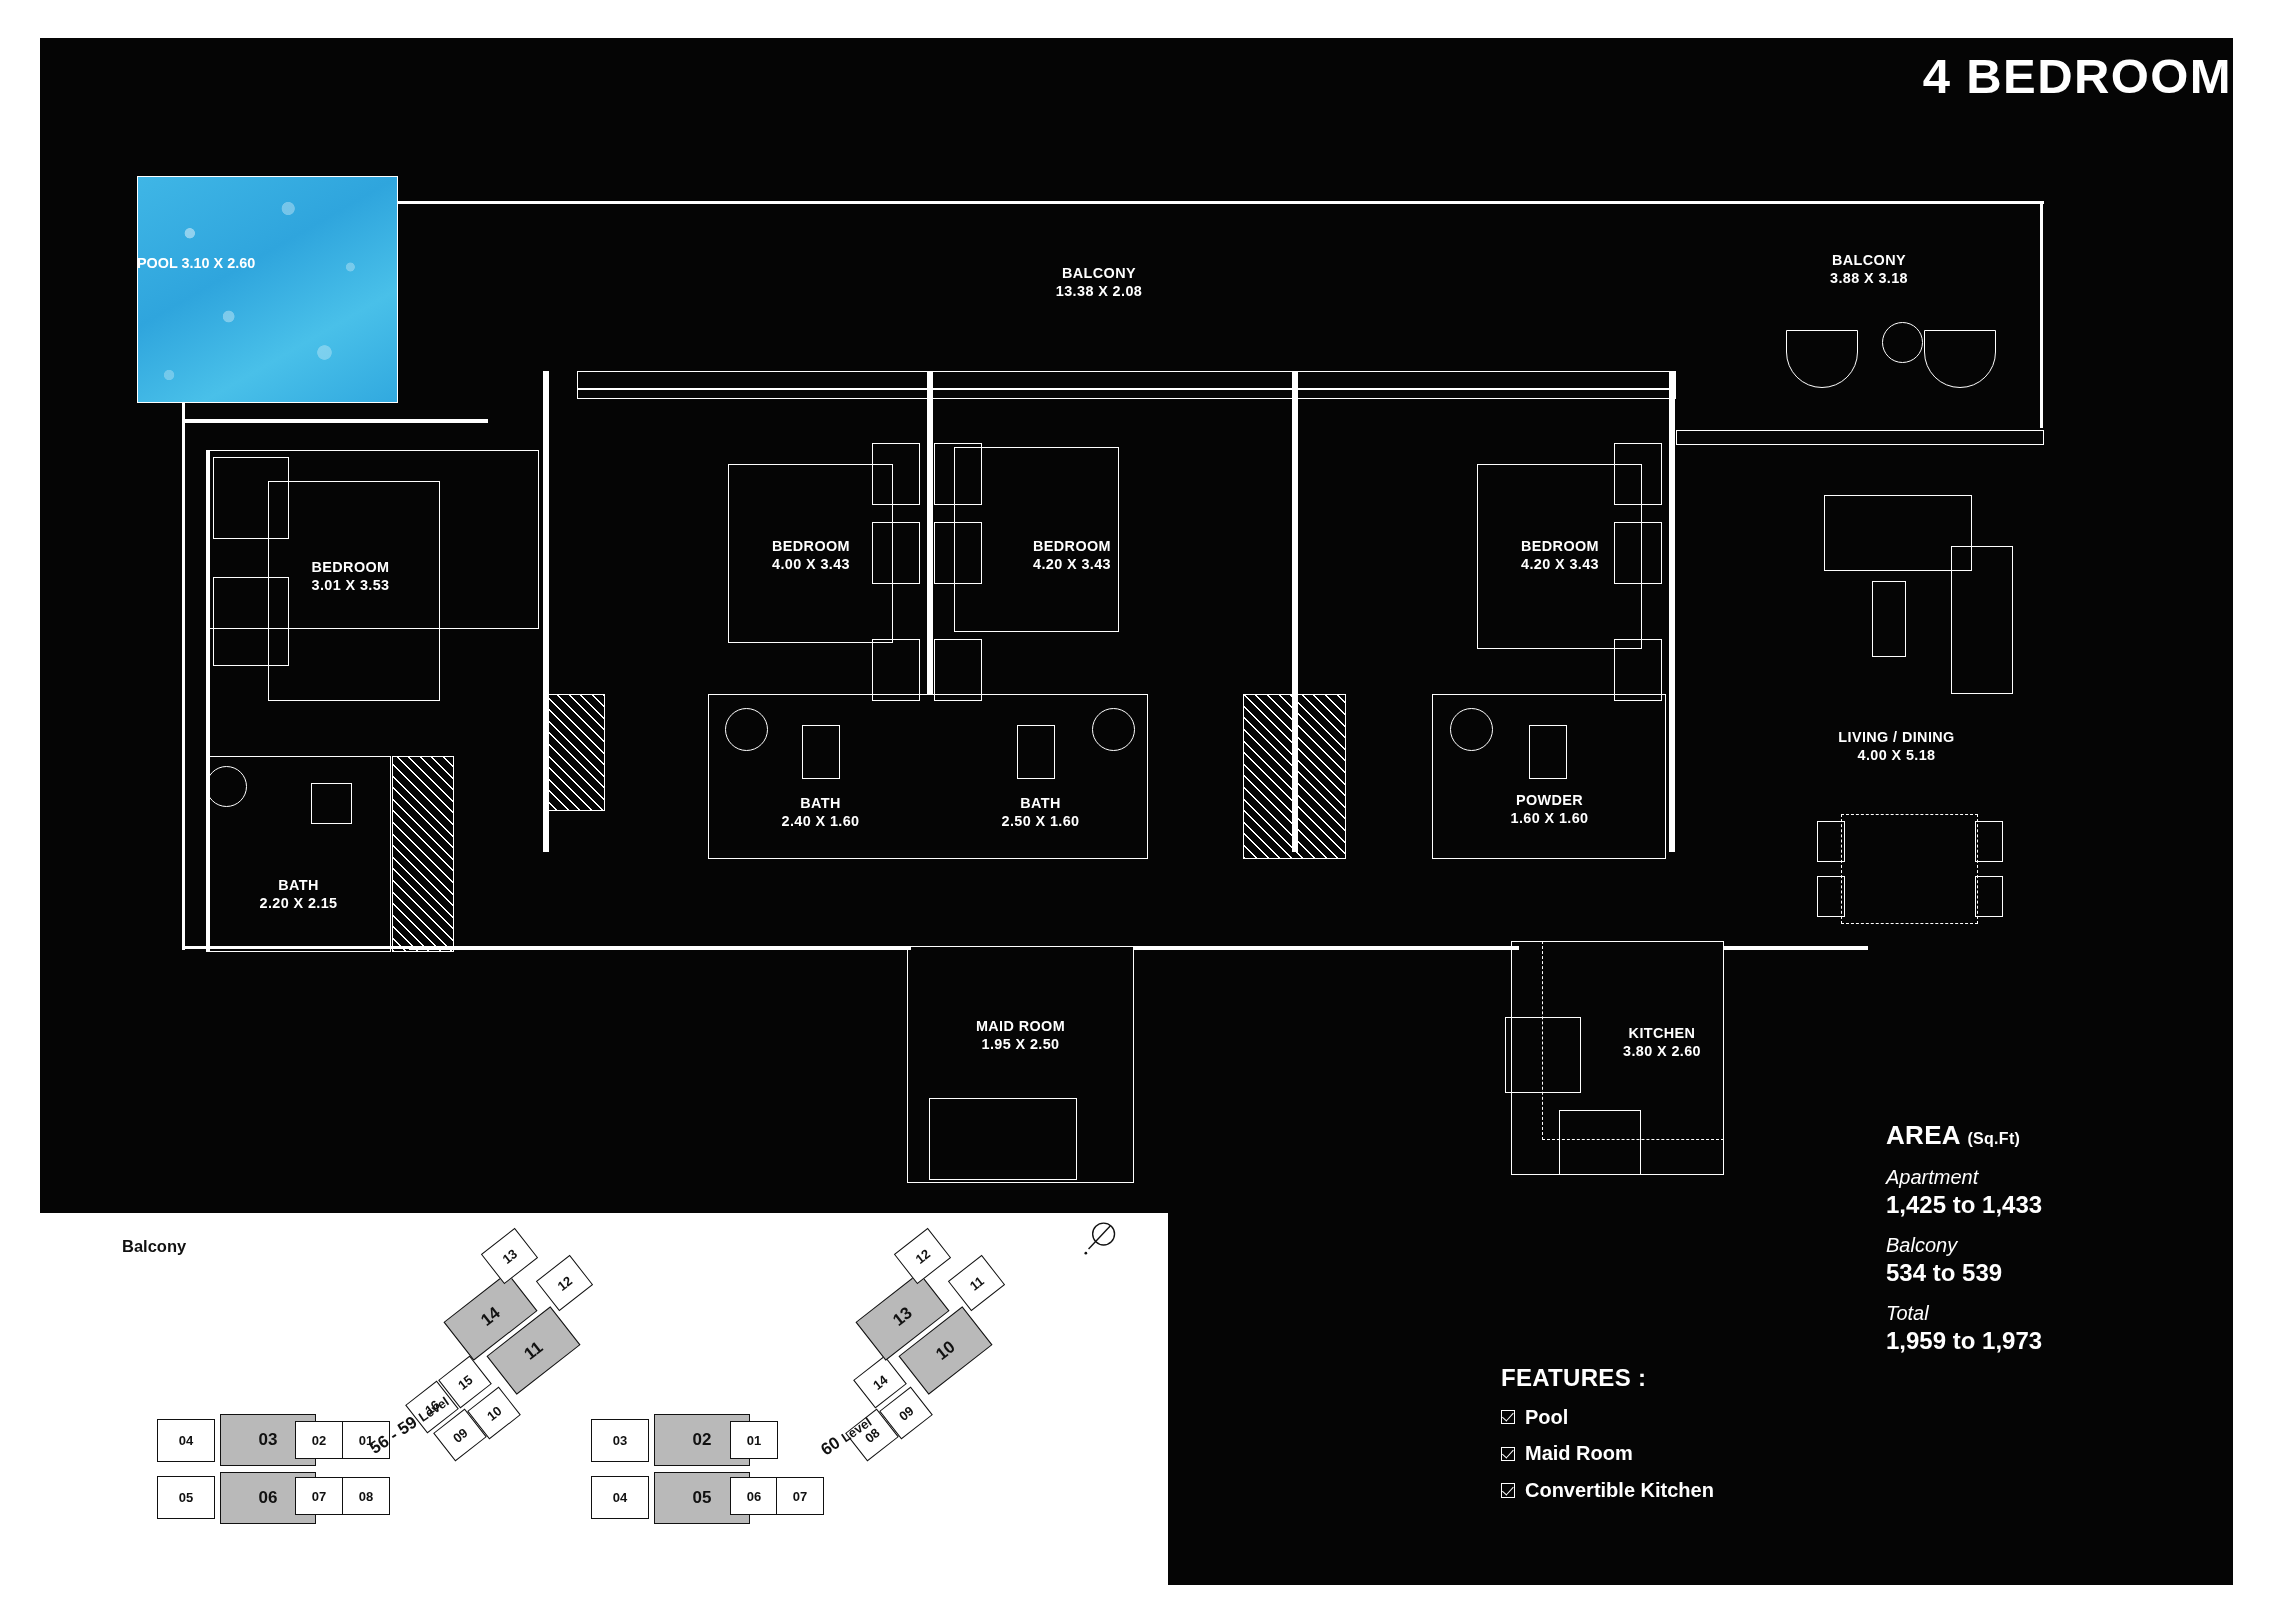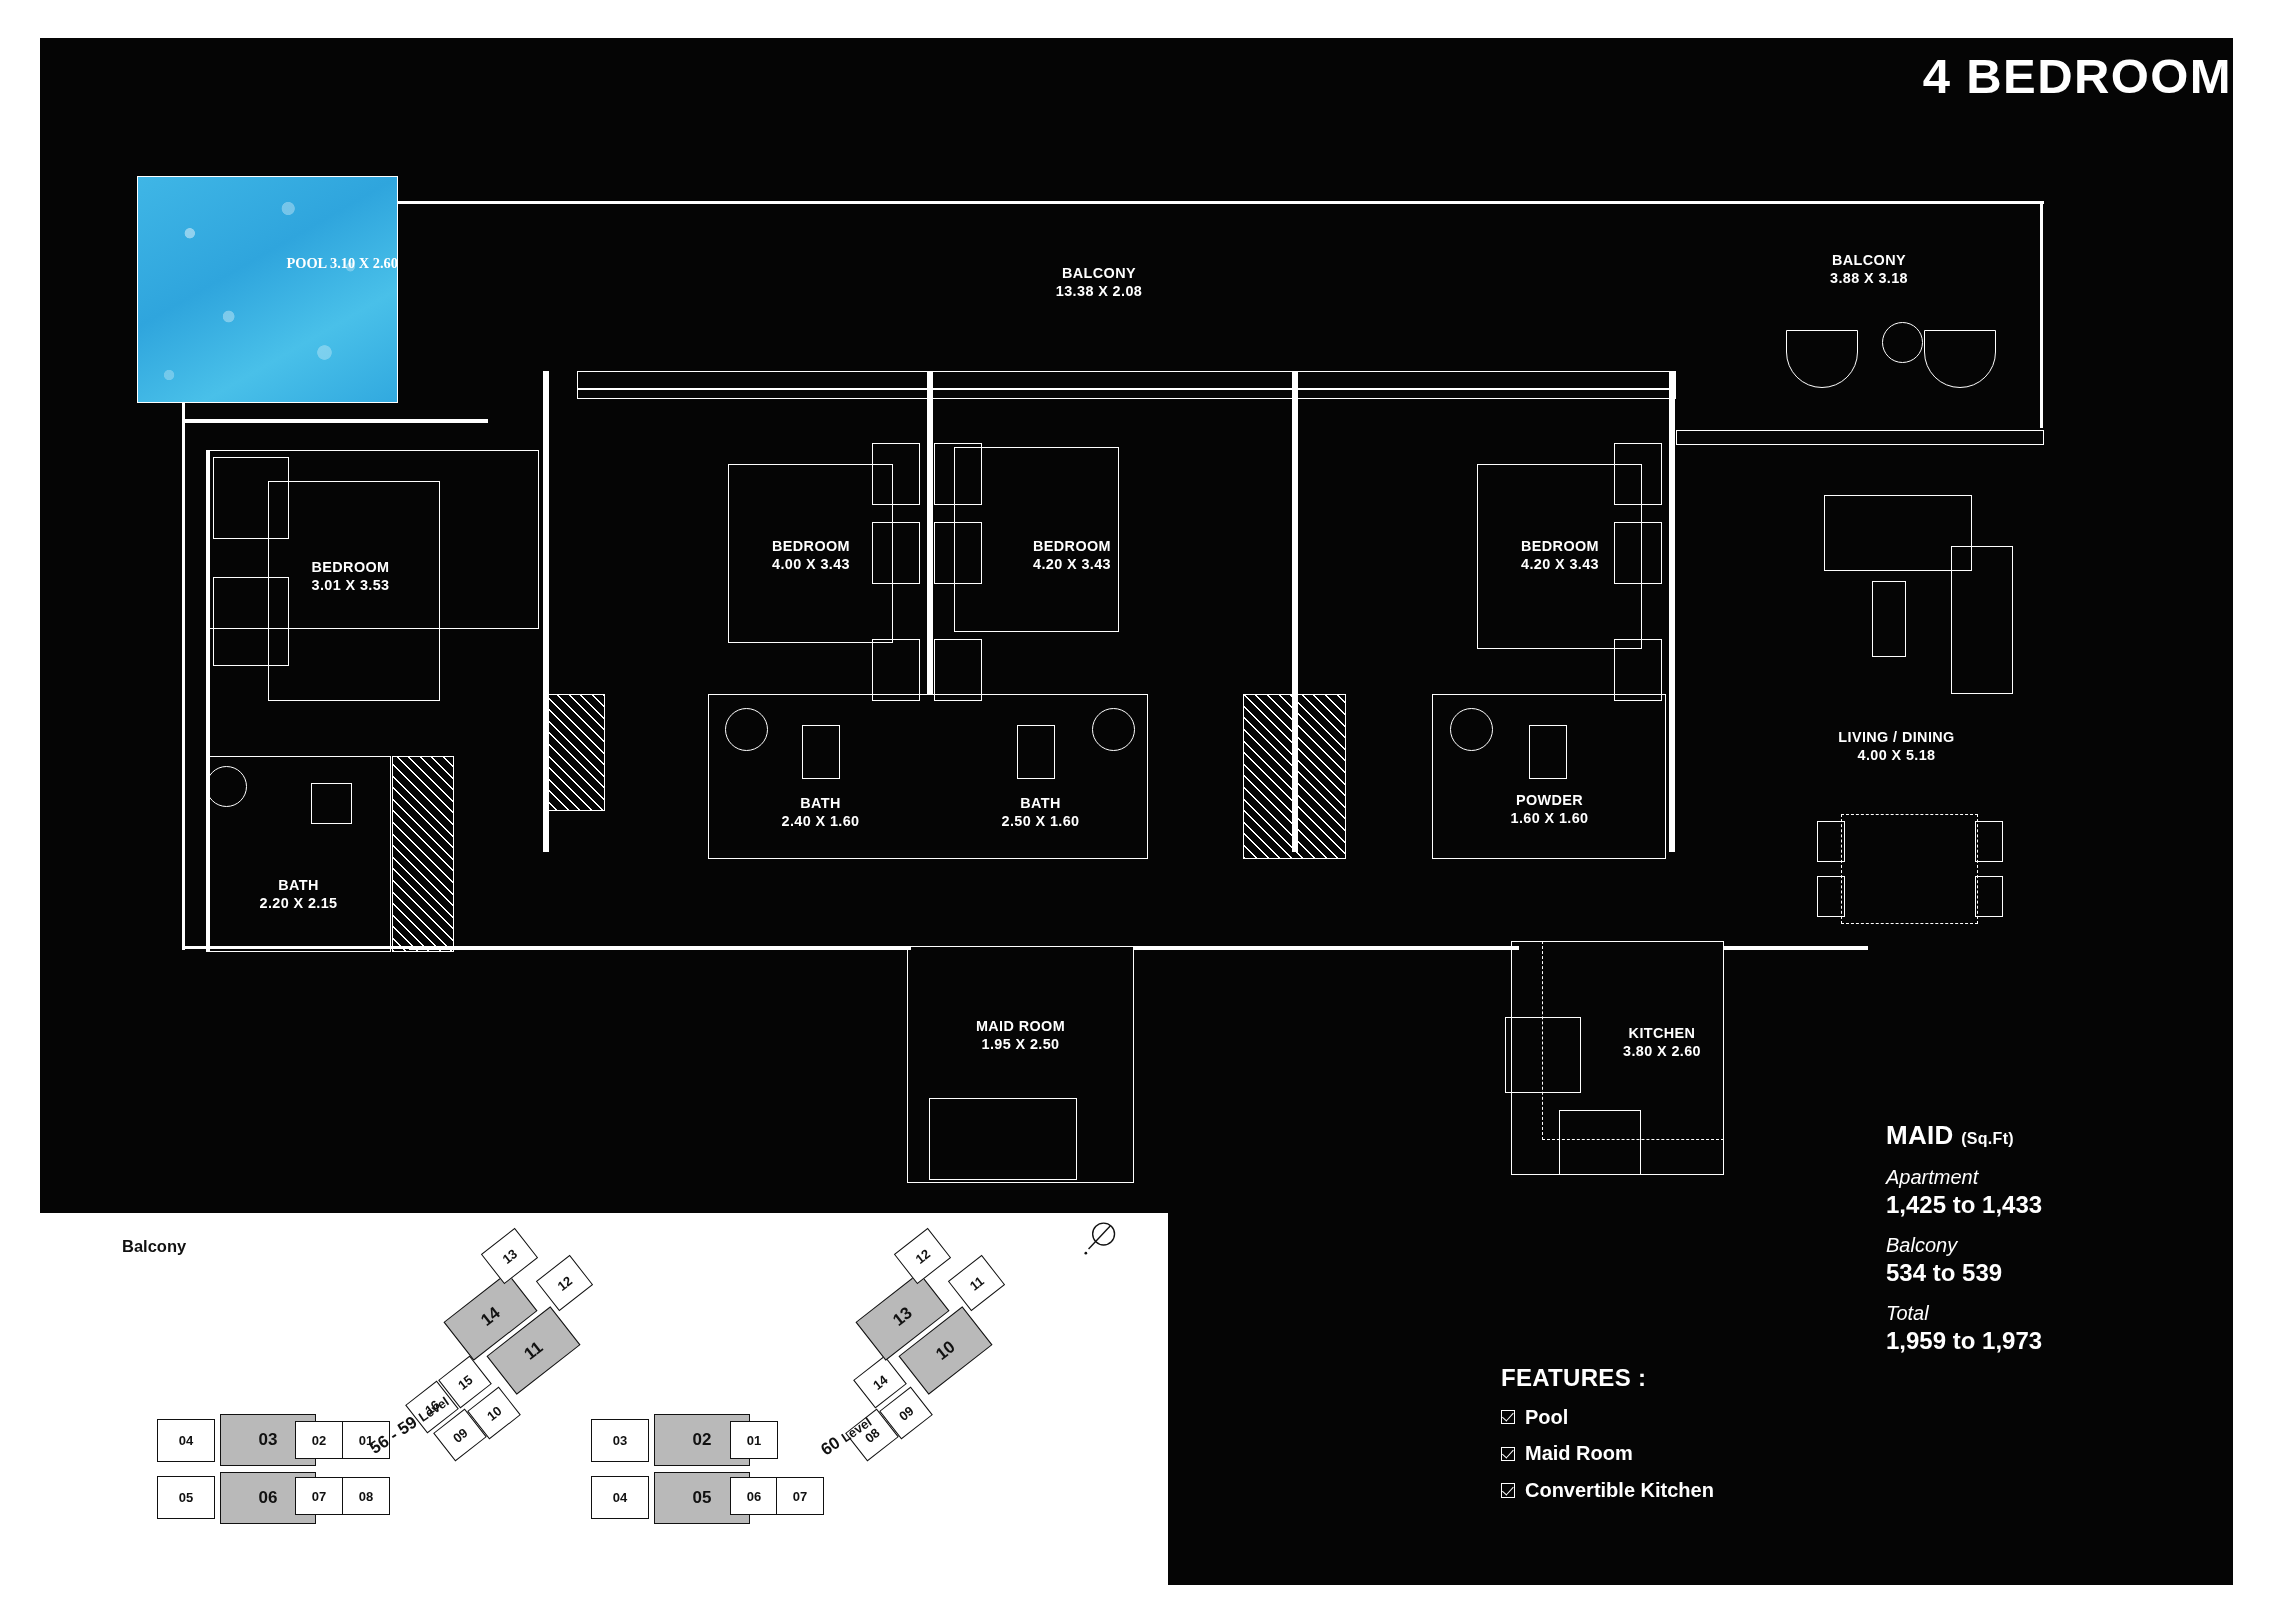--- a/index.html
+++ b/index.html
@@ -98,23 +98,22 @@
     box-sizing: border-box;
   }
   .pool-lbl {
     position: absolute;
     left: 137px;
     top: 254px;
     width: 261px;
     color: #ffffff;
     font-size: 14.4px;
     font-weight: bold;
-    text-align: right;
+    text-align: left;
     line-height: 1.3;
-    font-family: Liberation Serif, serif;
   }
   
   .area-block {
     position: absolute;
     left: 1886px;
     top: 1120px;
     color: #ffffff;
   }
   .area-title {
     font-size: 26px;
@@ -363,21 +362,21 @@
     <span>KITCHEN</span>
     <span class="dim">3.80 X 2.60</span>
   </div>
 
   <div class="wall" style="left:409px;top:946px;width:502px;height:4.1px;"></div>
   <div class="wall" style="left:1134px;top:946px;width:385px;height:4.1px;"></div>
   <div class="wall" style="left:1724px;top:946px;width:144px;height:4.1px;"></div>
 
   <div class="area-block">
     <div class="area-title">
-      <span>MAID</span>
+      <span>AREA</span>
       <small>(Sq.Ft)</small>
     </div>
     <div class="area-row-label">Apartment</div>
     <div class="area-row-value">1,425 to 1,433</div>
     <div class="area-row-label">Balcony</div>
     <div class="area-row-value">534 to 539</div>
     <div class="area-row-label">Total</div>
     <div class="area-row-value">1,959 to 1,973</div>
   </div>
 

